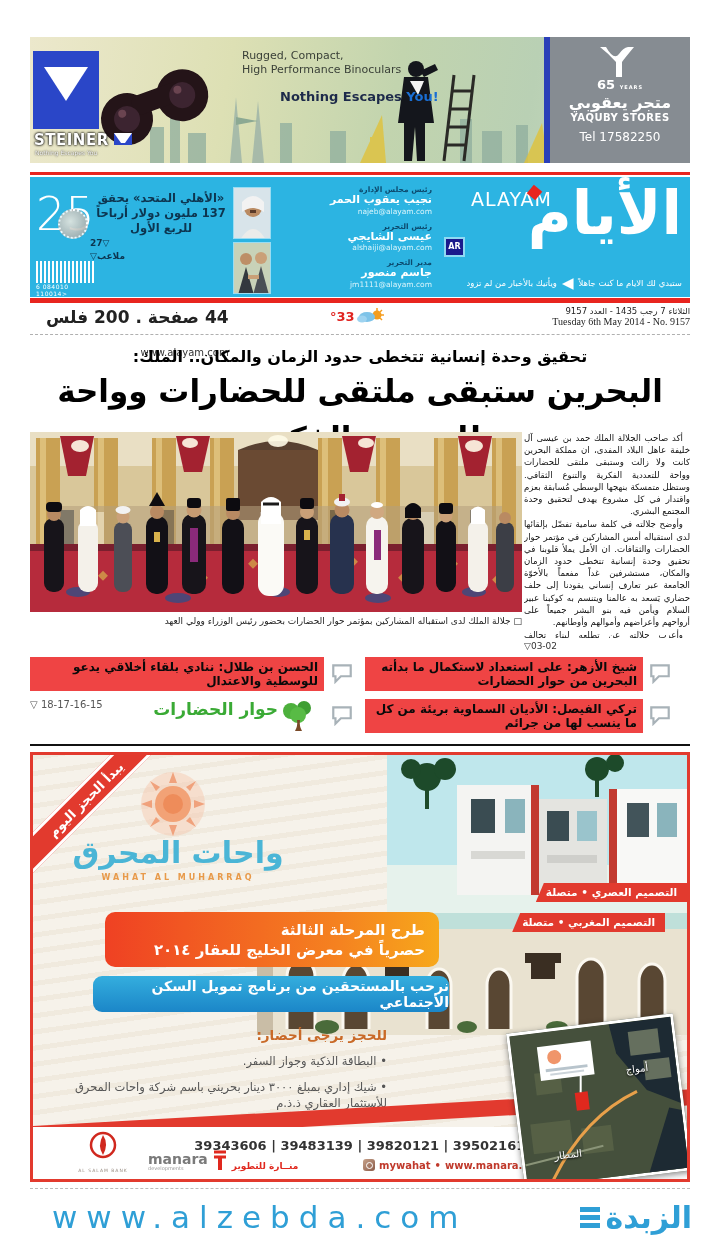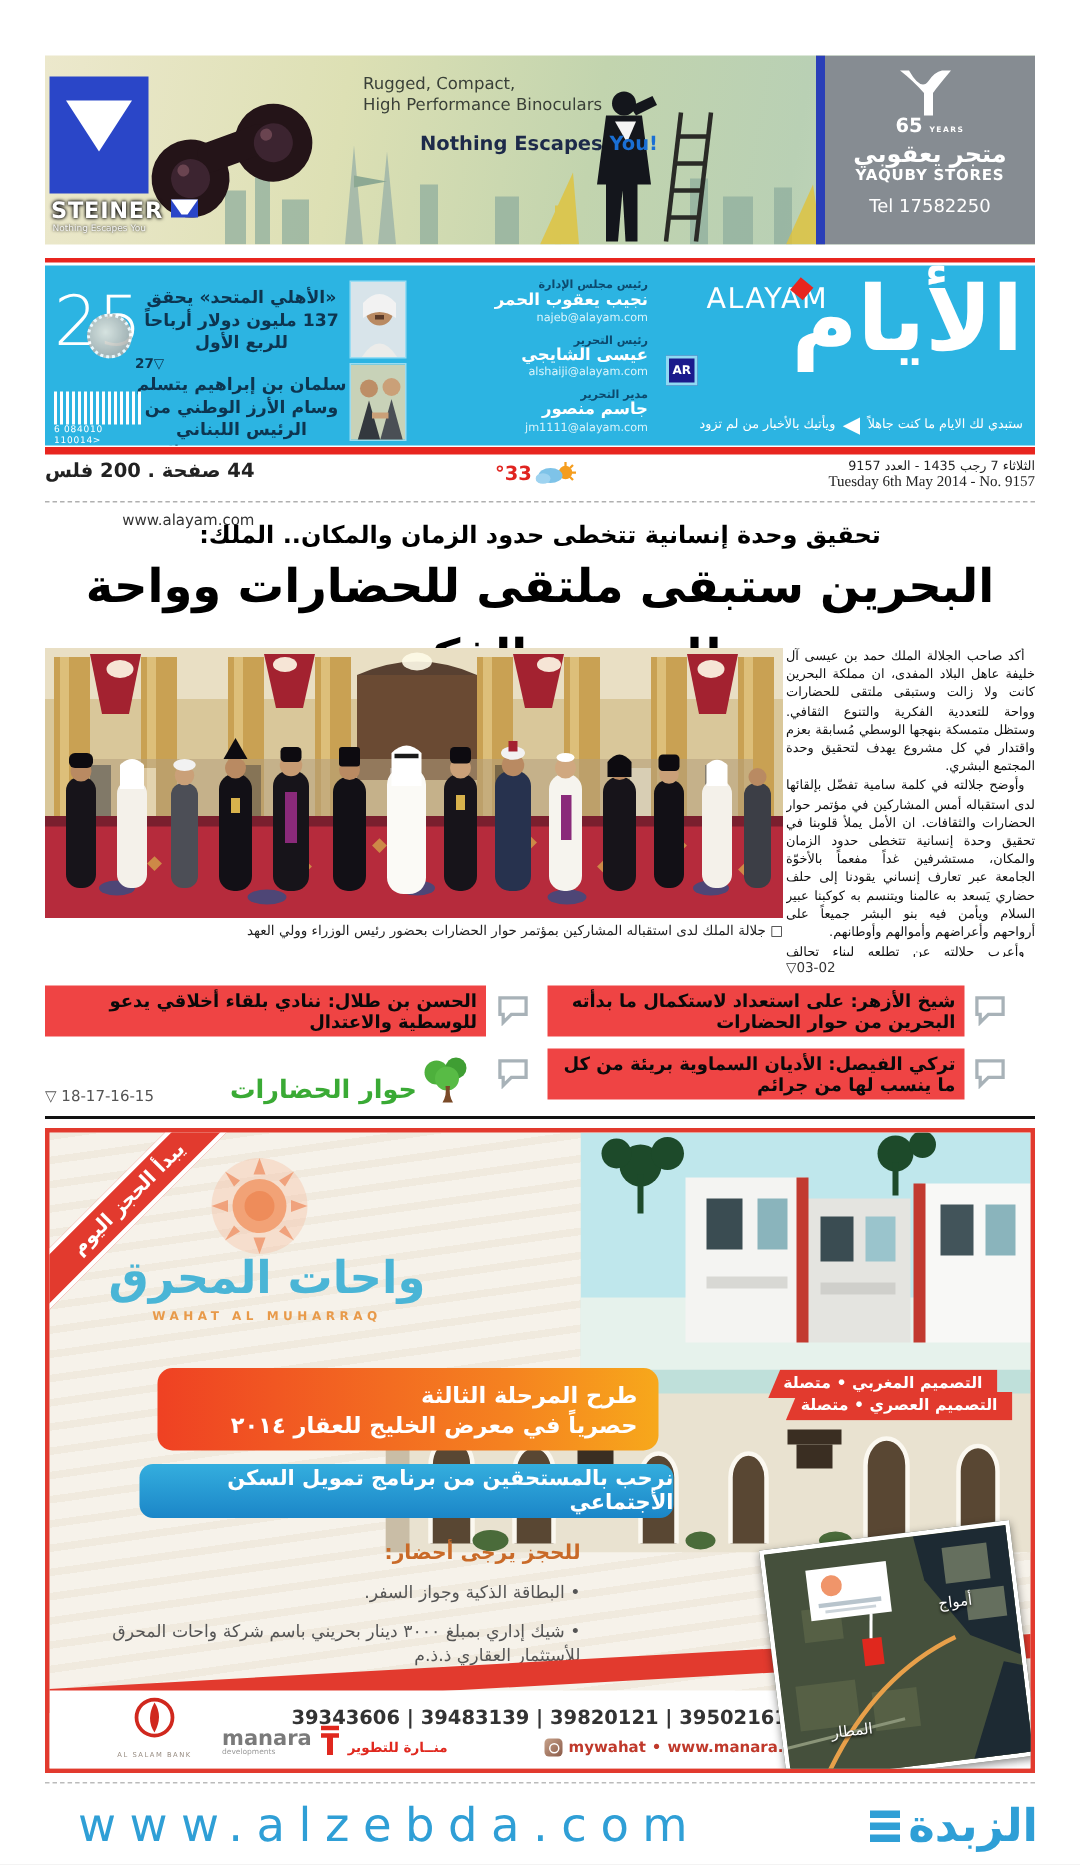--- a/index.html
+++ b/index.html
@@ -58,21 +58,21 @@
   #emblem25{left:6px;top:14px;width:56px;height:62px;color:#fff;}
   #emblem25 .n25{font-size:46px;font-weight:200;line-height:1;}
   #emblem25 .coin{position:absolute;left:22px;top:18px;width:30px;height:30px;border-radius:50%;
     border:2px dotted #fff;background:radial-gradient(circle at 40% 40%,#e8e8e0,#9aa0a0);opacity:.9;}
   #barcode{left:6px;top:84px;width:58px;}
   #barcode .bars{height:22px;background:repeating-linear-gradient(90deg,#fff 0 2px,rgba(255,255,255,0) 2px 4px);}
   #barcode .digits{color:#fff;font-size:6px;letter-spacing:.5px;}
 
   
   #issue-left{left:30px;top:307px;direction:rtl;text-align:right;}
-  #issue-left .l1{font-size:13px;font-weight:bold;color:#222;}
+  #issue-left .l1{font-size:17px;font-weight:bold;color:#222;margin-left:16px;}
   #issue-left .l2{font-size:10px;color:#333;direction:ltr;text-align:right;margin-top:20px;}
   #weather{left:330px;top:308px;display:flex;align-items:center;gap:2px;}
   #weather .t{color:#e02420;font-size:13px;font-weight:bold;}
   #date-right{right:30px;top:306px;text-align:right;}
   #date-right .ar{font-size:8.5px;color:#222;direction:rtl;}
   #date-right .en{font-size:10px;color:#222;font-family:"Liberation Serif",serif;}
   #dash1{left:30px;top:334px;width:660px;border-top:1px dashed #b0b0b0;}
 
   
   #kicker{left:30px;top:347px;width:660px;text-align:center;font-size:16px;font-weight:bold;
@@ -91,21 +91,21 @@
   .subrow{height:34px;background:#ef4444;display:flex;align-items:center;justify-content:center;
     direction:rtl;font-size:12px;font-weight:bold;color:#0a0a0a;padding:0 6px;overflow:hidden;}
   #sub-r1{left:365px;top:657px;width:278px;}
   #sub-r2{left:365px;top:699px;width:278px;}
   #sub-l1{left:30px;top:657px;width:294px;}
   .qicon{width:24px;height:21px;}
   #q1{left:648px;top:663px;}
   #q2{left:648px;top:705px;}
   #q3{left:330px;top:663px;}
   #q4{left:330px;top:705px;}
-  #dialog-row{left:30px;top:699px;width:294px;height:38px;display:flex;align-items:flex-end;
+  #dialog-row{left:30px;top:699px;width:294px;height:38px;display:flex;align-items:flex-start;
     flex-direction:row;}
   #dialog-pages{font-size:10px;color:#555;margin-right:8px;white-space:nowrap;}
   #dialog-title{color:#3aaa35;font-weight:bold;font-size:17px;direction:rtl;margin-left:auto;}
   #black-rule{left:30px;top:744px;width:660px;height:2px;background:#111;}
 
   
   #prop{left:30px;top:752px;width:660px;height:430px;border:3px solid #e23a2e;background:#f6f2ea;overflow:hidden;}
   #prop .texture{position:absolute;inset:0;
     background:repeating-linear-gradient(172deg,rgba(205,185,150,.14) 0 5px,rgba(255,255,255,0) 5px 16px);}
   #ribbon{position:absolute;left:-52px;top:30px;width:210px;transform:rotate(-45deg);
@@ -126,21 +126,21 @@
   #banner-blue{position:absolute;left:60px;top:221px;width:356px;height:36px;border-radius:9px;
     background:linear-gradient(180deg,#34aede 0%,#1b86c8 100%);color:#fff;direction:rtl;
     display:flex;align-items:center;justify-content:center;font-size:14px;font-weight:bold;}
   #booking{position:absolute;right:300px;top:272px;width:320px;direction:rtl;text-align:right;}
   #booking .bt{color:#c96a28;font-weight:bold;font-size:13.5px;margin-bottom:10px;}
   #booking .bi{color:#555;font-size:11.5px;margin-bottom:9px;line-height:1.45;}
   #houses-modern{position:absolute;right:0;top:0;width:300px;height:160px;}
   #houses-moroccan{position:absolute;right:0;top:158px;width:430px;height:122px;}
   .chip{position:absolute;background:#e23a2e;color:#fff;font-size:10.5px;direction:rtl;
     padding:3px 10px 4px;font-weight:bold;clip-path:polygon(8px 0,100% 0,100% 100%,0 100%);}
-  #chip1{right:12px;top:128px;margin-top:45px;}
+  #chip1{right:0;top:128px;}
   #chip2{right:22px;top:158px;}
   #swoosh{position:absolute;left:-10px;top:352px;width:700px;height:16px;background:#e23a2e;
     transform:rotate(-3.2deg);}
   #prop-bottom{position:absolute;left:0;bottom:0;width:654px;height:52px;background:#fff;}
   #bank{position:absolute;left:40px;bottom:6px;width:60px;text-align:center;}
   #bank .bn{font-size:4.5px;letter-spacing:1px;color:#9a8f85;}
   #manara{position:absolute;left:115px;bottom:8px;display:flex;align-items:flex-end;gap:4px;}
   #manara .men{font-size:14px;color:#7a7a7a;font-weight:bold;line-height:.8;}
   #manara .msub{font-size:5px;color:#9a9a9a;}
   #manara .mar{font-size:9px;color:#e0281e;font-weight:bold;direction:rtl;line-height:1;}
@@ -284,21 +284,20 @@
         <circle cx="27" cy="15" r="6" fill="#caa078"></circle>
       <path d="M4 52 L12 24 L20 52 Z" fill="#33383e"></path>
         <path d="M19 52 L27 23 L35 52 Z" fill="#4a4f55"></path>
       <rect x="14" y="32" width="11" height="4" fill="#caa078"></rect>
     </svg>
     <div class="abs teaser" id="teaser1">
       <span>«الأهلي المتحد» يحقق 137 مليون دولار أرباحاً للربع الأول</span>
       <span class="pg">▽27</span>
     </div>
     <div class="abs teaser" id="teaser2">
-      <span>سلمان بن إبراهيم يتسلم وسام الأرز الوطني من الرئيس اللبناني</span>
       <span class="pg">ملاعب▽</span>
     </div>
     <div class="abs" id="emblem25">
       <span class="coin"></span>
       <span class="n25">25</span>
     </div>
     <div class="abs" id="barcode">
       <div class="bars"></div>
       <div class="digits">6 084010 110014&gt;</div>
     </div>

